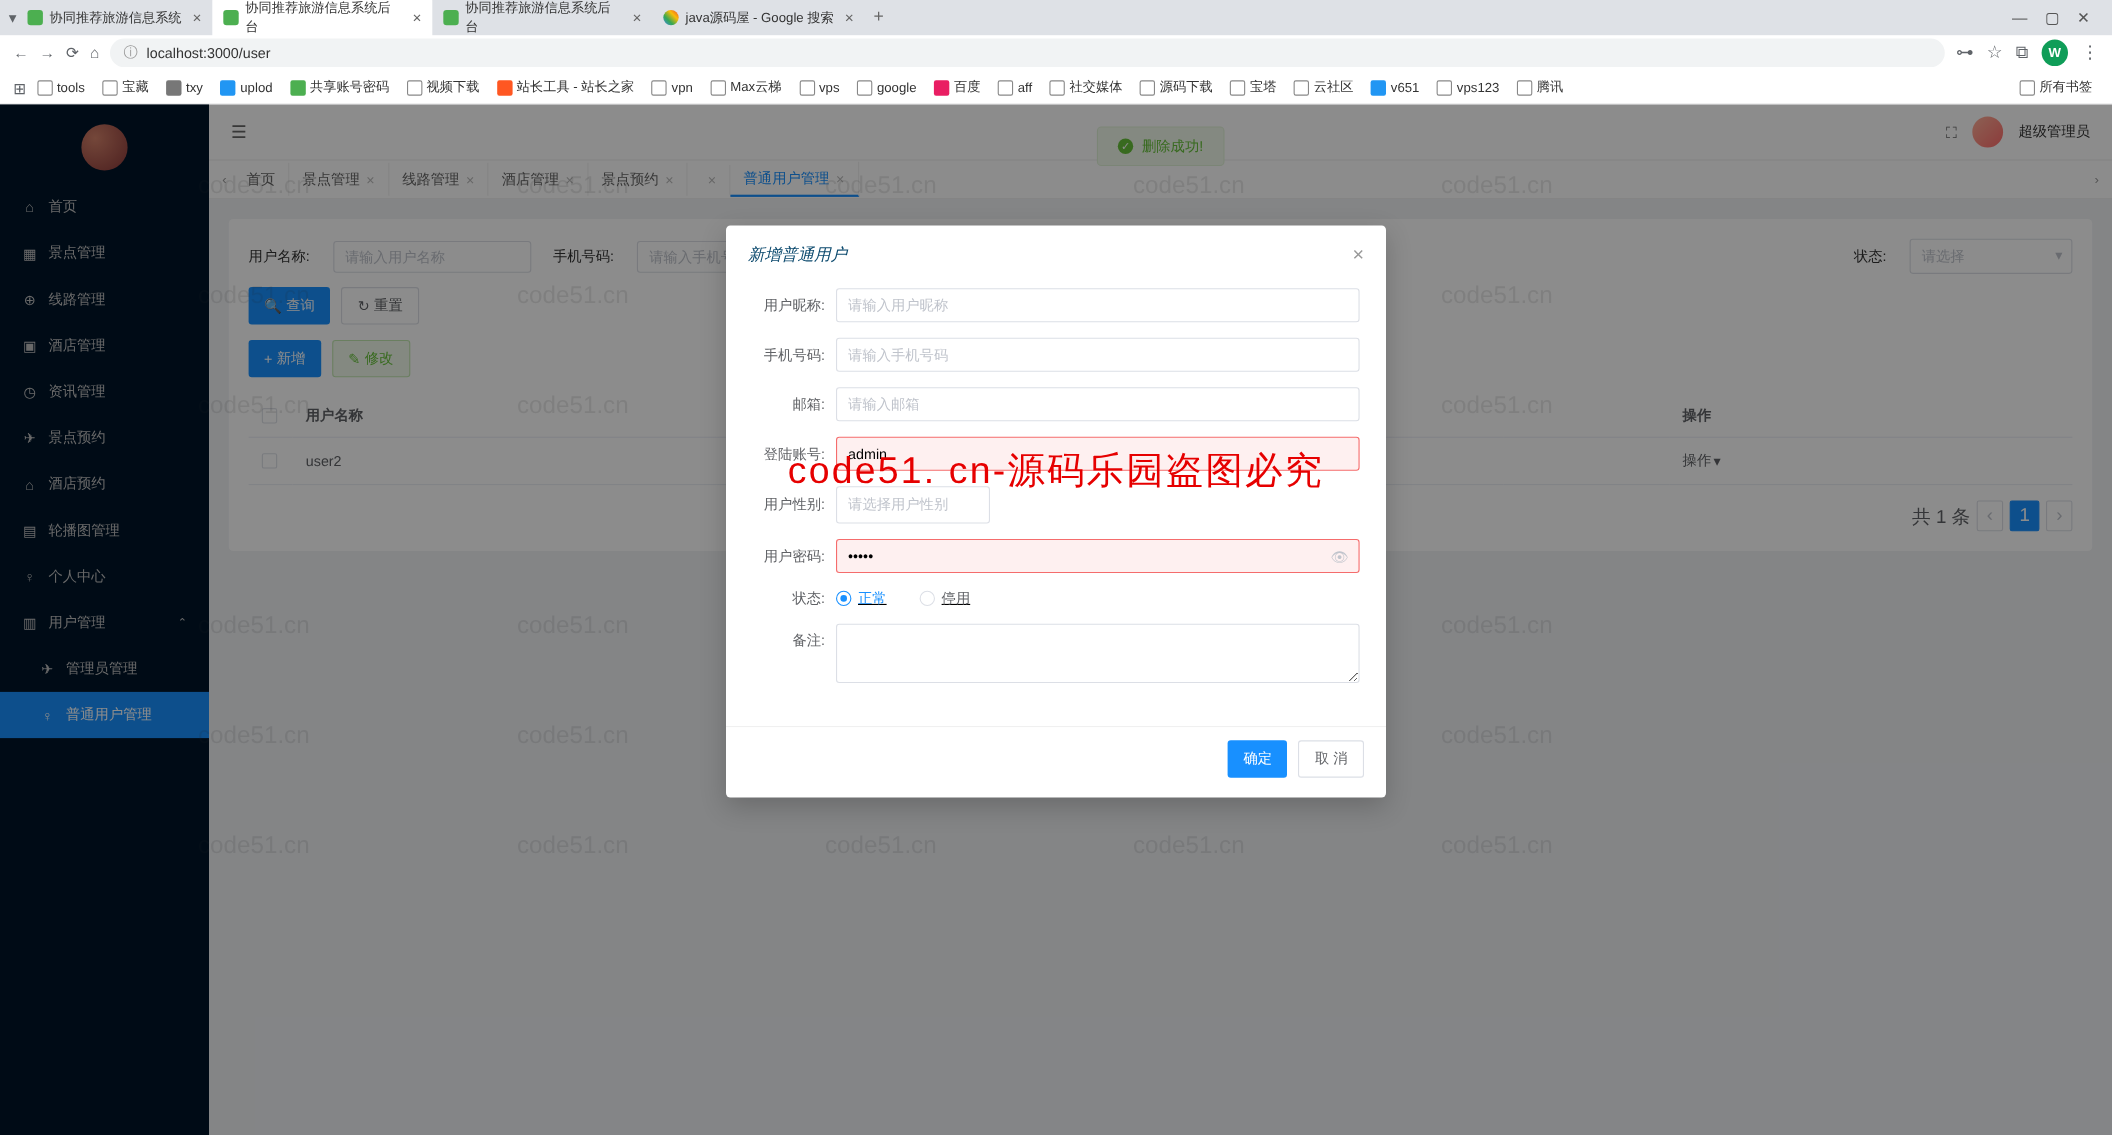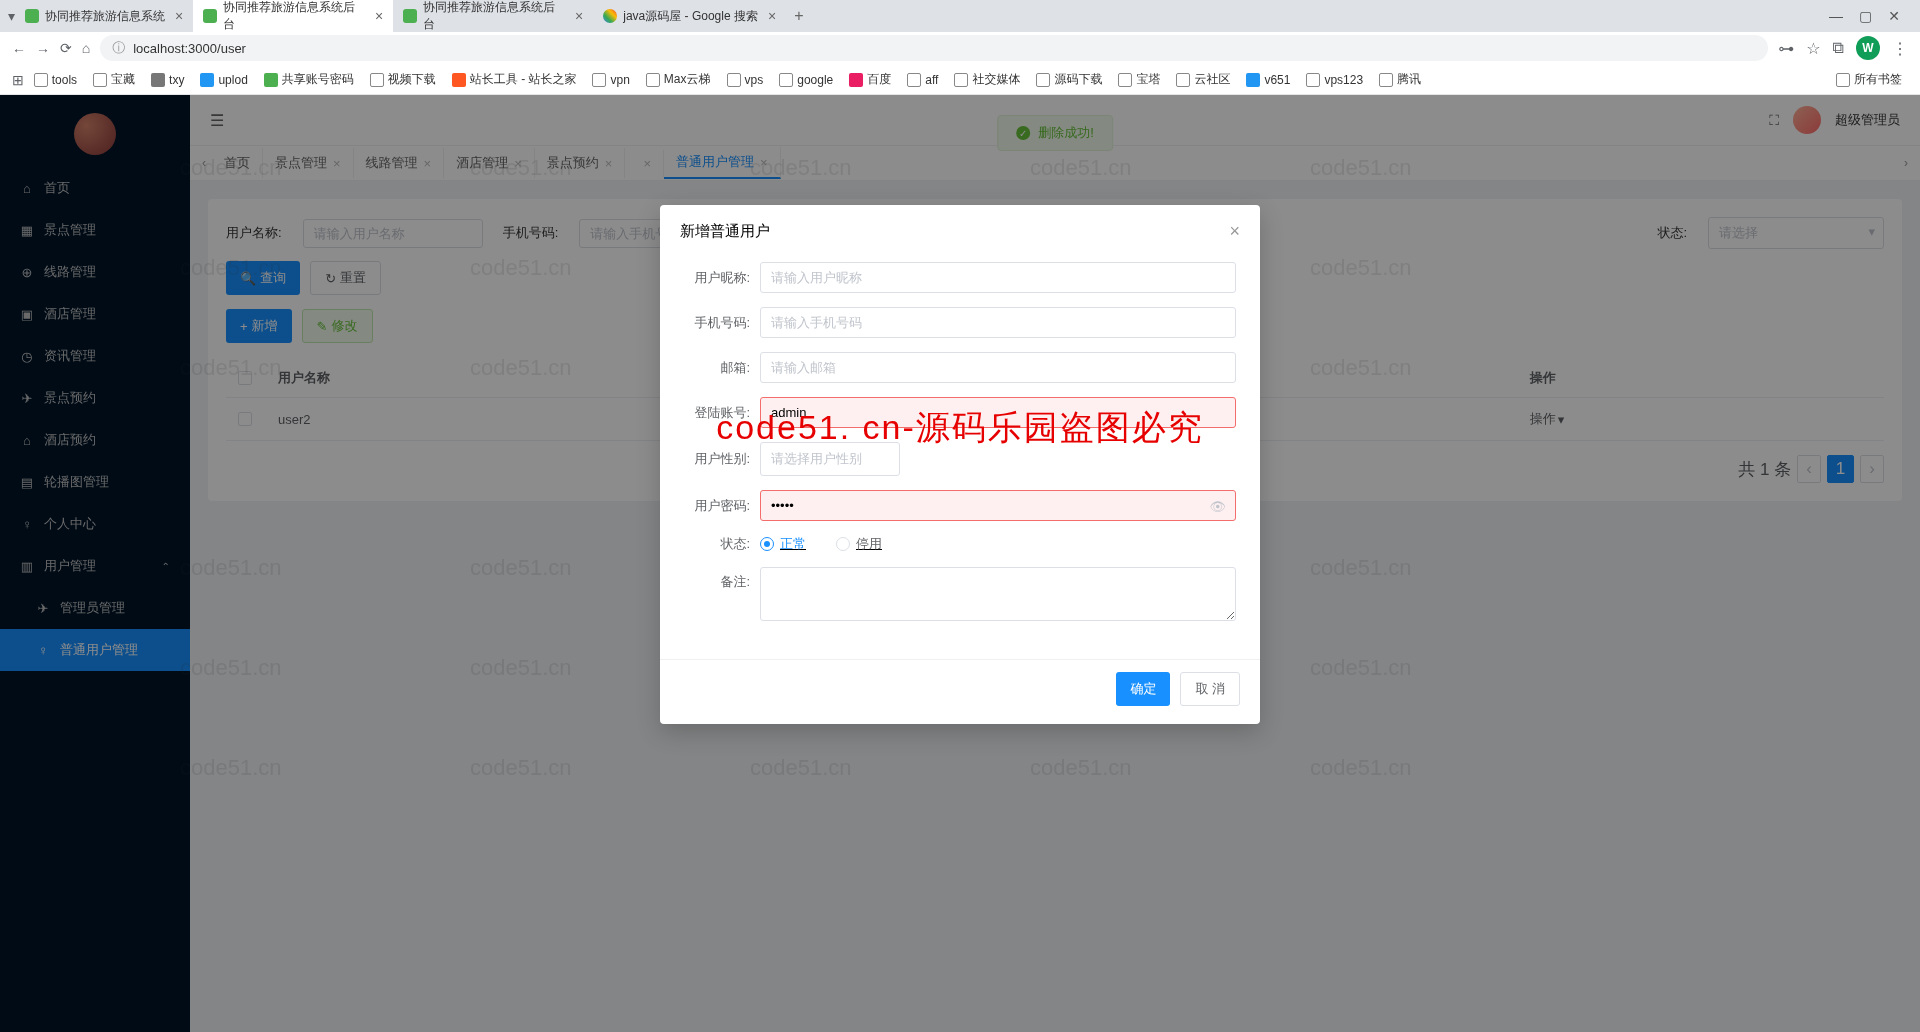--- a/index.html
+++ b/index.html
@@ -58,21 +58,21 @@
 .toast { position: absolute; top: 20px; left: 50%; transform: translateX(-50%); background: #f0f9eb; border: 1px solid #e1f3d8; color: #67c23a; padding: 8px 18px; border-radius: 4px; font-size: 13px; display: flex; align-items: center; gap: 8px; z-index: 5; }
 .toast-icon { display: inline-flex; width: 14px; height: 14px; background: #67c23a; border-radius: 50%; color: #fff; align-items: center; justify-content: center; font-size: 10px; }
 
 .content { padding: 18px; }
 .card { background: #fff; border-radius: 4px; padding: 18px; }
 .search-row { display: flex; gap: 20px; align-items: center; flex-wrap: wrap; }
 .search-item { display: flex; align-items: center; gap: 21px; }
 .search-label { font-size: 13px; color: #333; }
 .input { border: 1px solid #dcdfe6; border-radius: 3px; padding: 6px 10px; font-size: 13px; width: 180px; }
 .input::placeholder { color: #c0c4cc; }
-.select { border: 1px solid #dcdfe6; border-radius: 3px; padding: 6px 10px; font-size: 13px; width: 176px; color: #c0c4cc; background: #fff; position: relative; }
+.select { border: 1px solid #dcdfe6; border-radius: 3px; padding: 6px 10px; font-size: 13px; width: 148px; color: #c0c4cc; background: #fff; position: relative; }
 .select::after { content: "▾"; position: absolute; right: 8px; color: #c0c4cc; }
 .btn { border: none; border-radius: 3px; padding: 7px 14px; font-size: 13px; cursor: pointer; display: inline-flex; align-items: center; gap: 4px; }
 .btn-primary { background: #1890ff; color: #fff; }
 .btn-default { background: #fff; color: #606266; border: 1px solid #dcdfe6; }
 .btn-success-plain { background: #f0f9eb; color: #67c23a; border: 1px solid #c2e7b0; }
 .btn-row { display: flex; gap: 10px; }
 .action-row { margin-top: 14px; display: flex; gap: 10px; }
 
 .table { width: 100%; margin-top: 16px; border-collapse: collapse; font-size: 13px; }
 .table th { text-align: left; padding: 10px 12px; background: #fff; border-bottom: 1px solid #ebeef5; color: #606266; font-weight: 600; }
@@ -82,21 +82,21 @@
 .op-link { color: #606266; cursor: pointer; display: inline-flex; align-items: center; gap: 2px; }
 
 .pagination { display: flex; justify-content: flex-end; align-items: center; gap: 6px; margin-top: 14px; font-size: 17px; color: #606266; }
 .page-btn { border: 1px solid #dcdfe6; background: #fff; padding: 3px 8px; border-radius: 2px; cursor: pointer; color: #c0c4cc; }
 .page-btn.active { background: #1890ff; color: #fff; border-color: #1890ff; }
 
 
 .modal-overlay { position: absolute; inset: 0; background: rgba(0,0,0,0.45); display: flex; align-items: flex-start; justify-content: center; padding-top: 110px; z-index: 100; }
 .modal { background: #fff; width: 600px; border-radius: 4px; box-shadow: 0 8px 24px rgba(0,0,0,0.2); }
 .modal-header { display: flex; justify-content: space-between; align-items: center; padding: 16px 20px 10px; }
-.modal-title { font-size: 15px; color: #000000; }
+.modal-title { font-size: 15px; color: #0c4a6e; font-style: italic; }
 .modal-close { color: #999; font-size: 18px; cursor: pointer; }
 .modal-body { padding: 10px 24px 20px; }
 .form-row { display: flex; align-items: center; margin-bottom: 14px; }
 .form-row.align-top { align-items: flex-start; }
 .form-label { width: 76px; text-align: right; font-size: 13px; color: #606266; padding-right: 10px; }
 .form-control { flex: 1; }
 .form-input { width: 100%; border: 1px solid #dcdfe6; border-radius: 3px; padding: 7px 10px; font-size: 13px; }
 .form-input.error { border-color: #f56c6c; background: #fef0f0; }
 .form-input::placeholder { color: #c0c4cc; }
 .form-select { width: 140px; border: 1px solid #dcdfe6; border-radius: 3px; padding: 7px 10px; font-size: 13px; color: #c0c4cc; }

